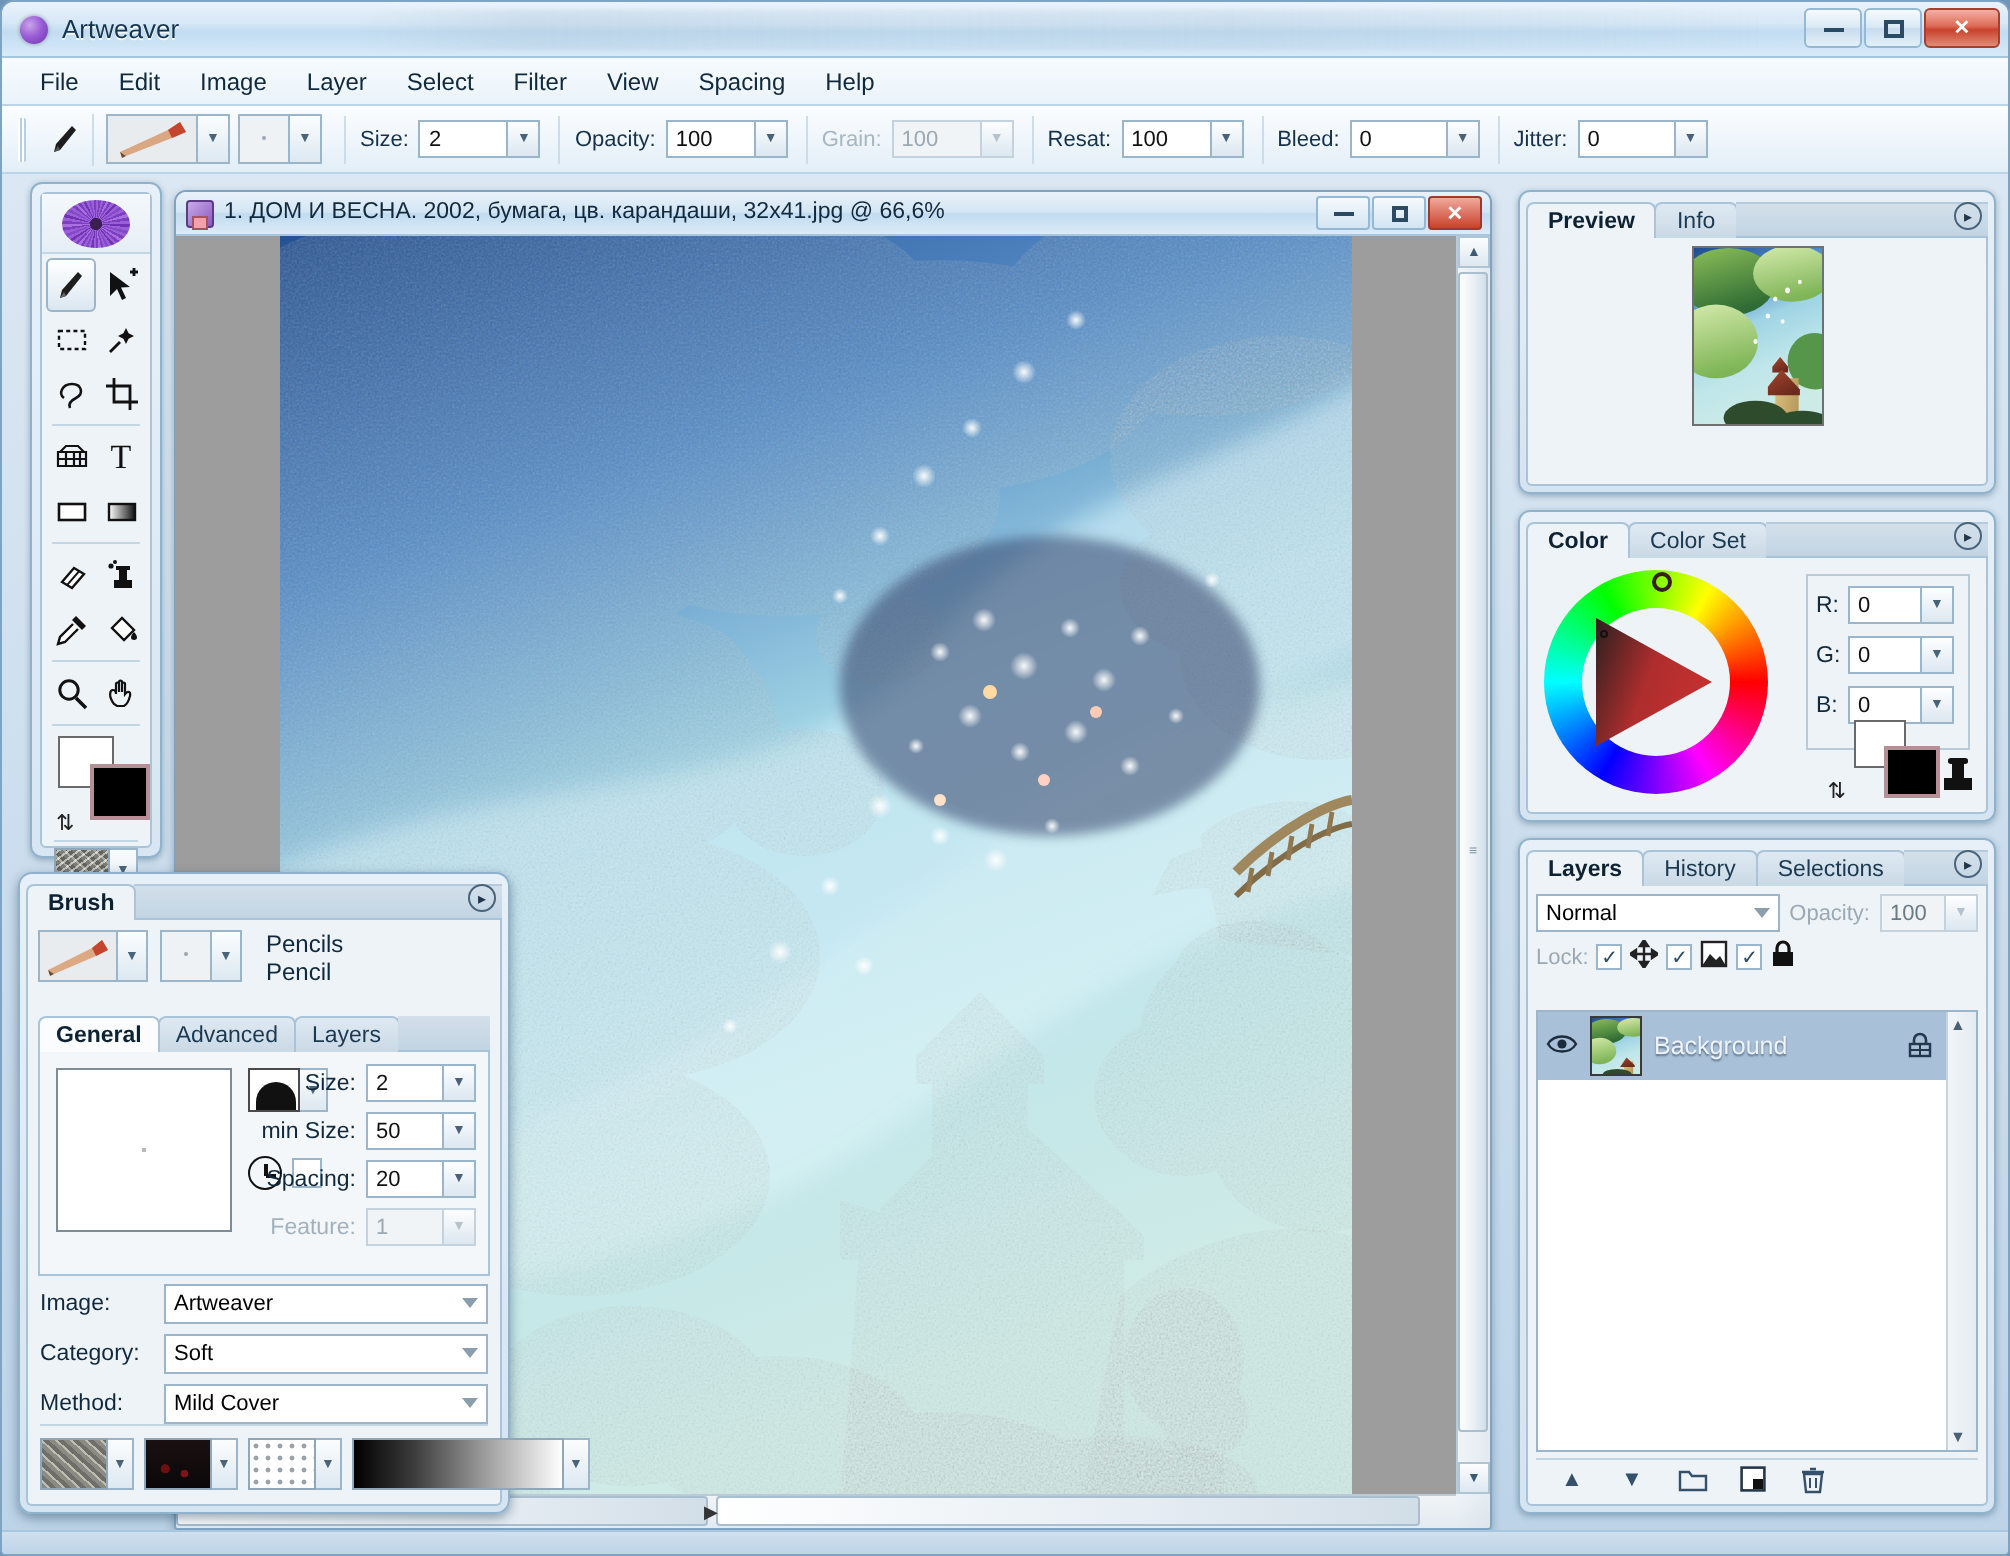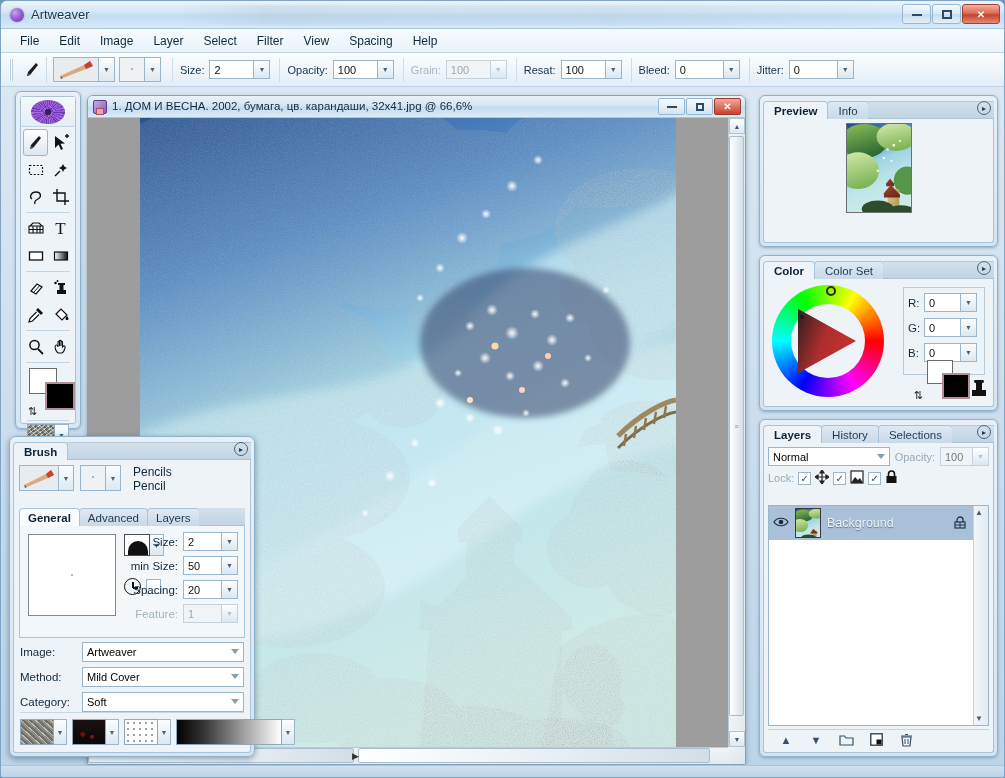--- a/index.html
+++ b/index.html
@@ -1128,33 +1128,33 @@
 
         <div class="selects">
           <div class="selrow">
             <span class="lb">Image:</span>
             <span class="combo">
               <span>Artweaver</span>
               <span class="ar"></span>
             </span>
           </div>
           <div class="selrow">
+            <span class="lb">Category:</span>
+            <span class="combo">
+              <span>Soft</span>
+              <span class="ar"></span>
+            </span>
+          </div>
+          <div class="selrow">
             <span class="lb">Method:</span>
             <span class="combo">
               <span>Mild Cover</span>
               <span class="ar"></span>
             </span>
           </div>
-          <div class="selrow">
-            <span class="lb">Category:</span>
-            <span class="combo">
-              <span>Soft</span>
-              <span class="ar"></span>
-            </span>
-          </div>
         </div>
 
         <div class="texrow">
           <div class="texitem">
             <div class="sw tex-paper"></div>
             <div class="dd">▼</div>
           </div>
           <div class="texitem">
             <div class="sw tex-pattern"></div>
             <div class="dd">▼</div>

